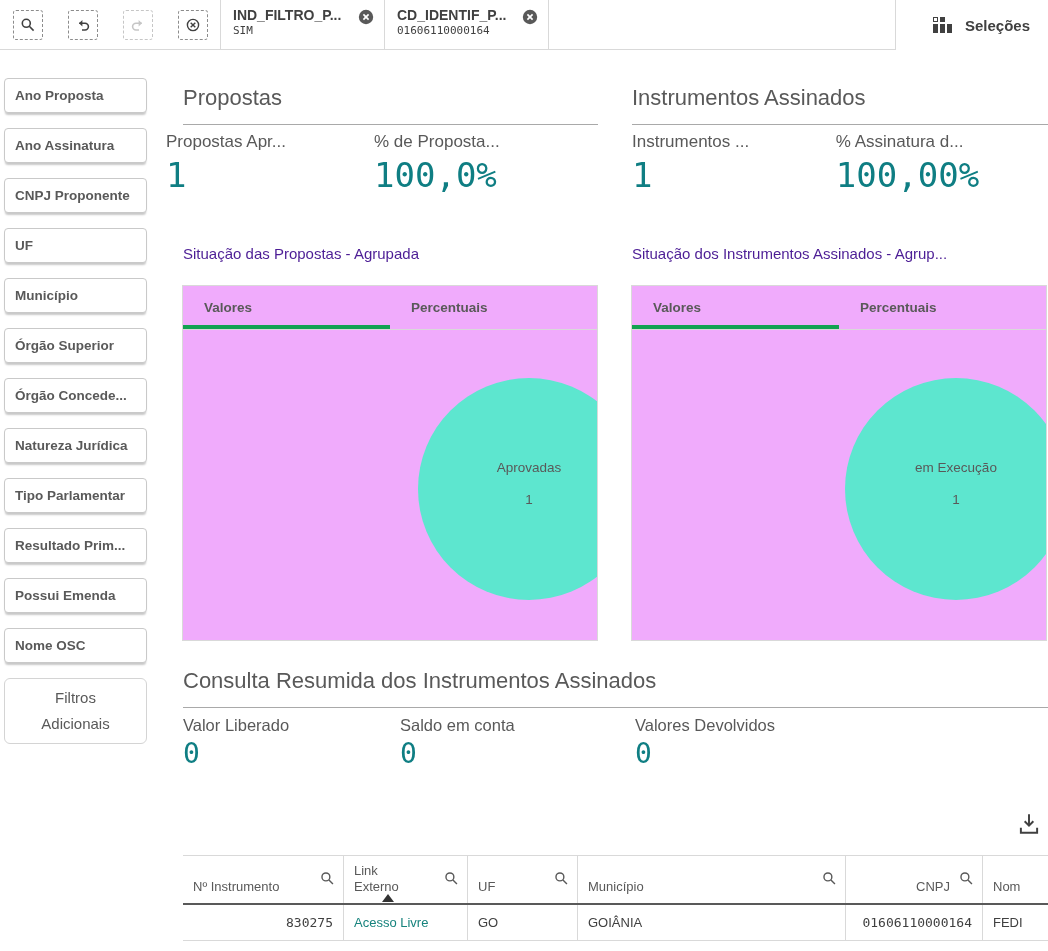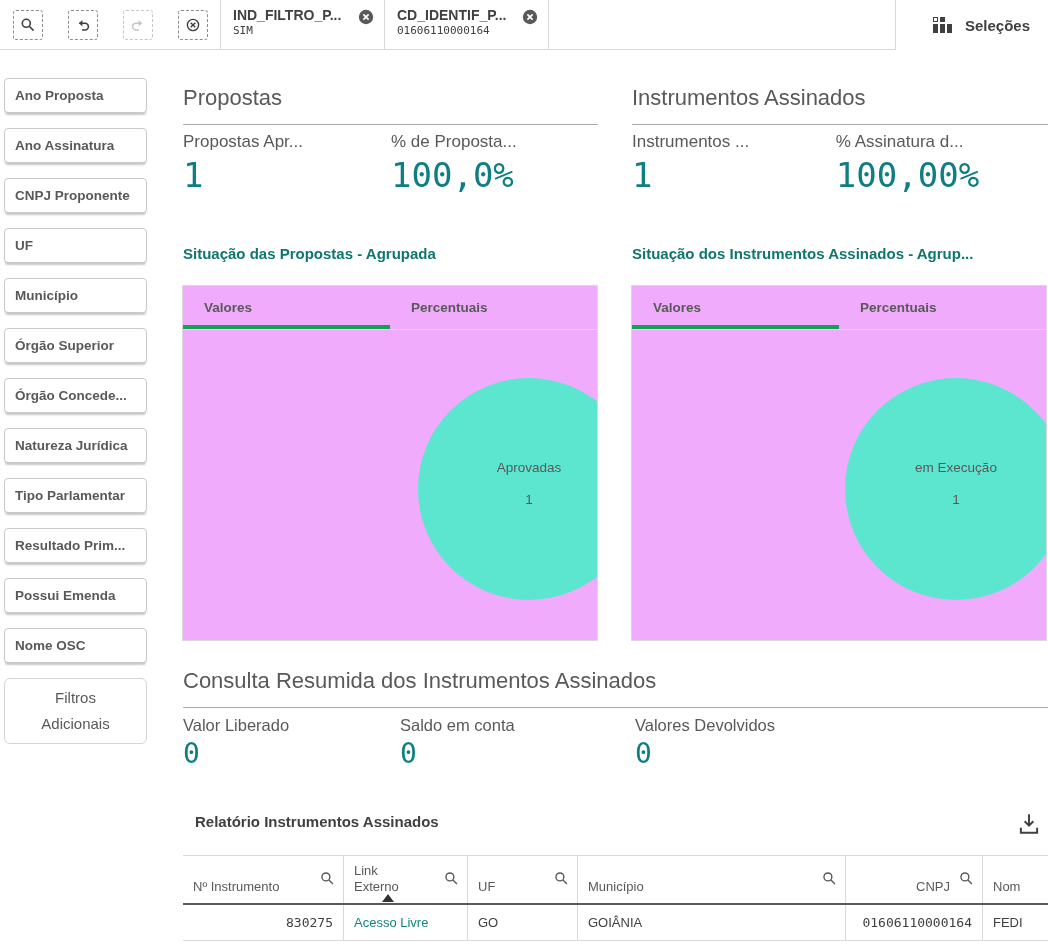--- a/index.html
+++ b/index.html
@@ -45,21 +45,21 @@
     justify-content:center; font-size:15px; color:#595959; line-height:1.75; cursor:pointer; }
 
   
   .section-header { position:absolute; border-bottom:1px solid #a9a9a9; padding-bottom:13px; }
   .section-title { font-size:22px; color:#595959; white-space:nowrap; overflow:hidden; }
   .kpi-row { position:absolute; display:flex; }
   .kpi-label { font-size:17px; color:#595959; white-space:nowrap; overflow:hidden; margin-bottom:6px; }
   .kpi-value { font-family:"DejaVu Sans Mono", monospace; font-size:34px; line-height:1;
     color:#0f7e83; white-space:nowrap; }
 
-  .chart-title { position:absolute; font-weight:bold; font-size:15px; color:#0f766e;
+  .chart-title { position:absolute; font-weight:normal; font-size:15px; color:#4c1d95;
     white-space:nowrap; overflow:hidden; }
   .chart-box { position:absolute; top:285px; width:416px; height:356px; background:#f0abfc;
     border:1px solid #d9d9d9; overflow:hidden; }
   .tabs { height:44px; border-bottom:1px solid #d9d9d9; display:flex; }
   .tab { width:50%; display:flex; align-items:center; padding-left:21px; font-weight:bold;
     font-size:13.5px; color:#595959; cursor:pointer; }
   .tab.active { box-shadow:inset 0 -4px 0 #12a152; }
   .pie { position:absolute; width:222px; height:222px; border-radius:50%; background:#5de6cf; cursor:pointer; }
   .pie-label { position:absolute; width:222px; text-align:center; color:#595959; font-size:13.5px; }
 
@@ -185,21 +185,21 @@
     <div class="filter-btn">Nome OSC</div>
     <div class="filters-extra">
       <span>Filtros</span>
       <span>Adicionais</span>
     </div>
   </div>
 
   <div class="section-header" style="left:183px; top:85px; width:415px;">
     <div class="section-title">Propostas</div>
   </div>
-  <div class="kpi-row" style="left:183px; top:132px; width:416px;">
+  <div class="kpi-row" style="left:166px; top:132px; width:416px;">
     <div style="width:50%;">
       <div class="kpi-label">Propostas Apr...</div>
       <div class="kpi-value">1</div>
     </div>
     <div style="width:50%;">
       <div class="kpi-label">% de Proposta...</div>
       <div class="kpi-value">100,0%</div>
     </div>
   </div>
 
@@ -250,21 +250,20 @@
     <div>
       <div class="kpi-label">Saldo em conta</div>
       <div class="kpi-value">0</div>
     </div>
     <div>
       <div class="kpi-label">Valores Devolvidos</div>
       <div class="kpi-value">0</div>
     </div>
   </div>
 
-  <div class="report-title">Relatório Instrumentos Assinados</div>
   <div class="download-btn">
     <svg width="26" height="26" viewBox="0 0 24 24" fill="none" stroke="currentColor" stroke-width="1.8">
       <path d="M12 3 V13"></path>
         <path d="M8 9.5 L12 13.5 L16 9.5"></path>
         <path d="M4.5 15.5 V20 H19.5 V15.5"></path>
     </svg>
   </div>
 
   <div class="table">
     <div class="thead">

